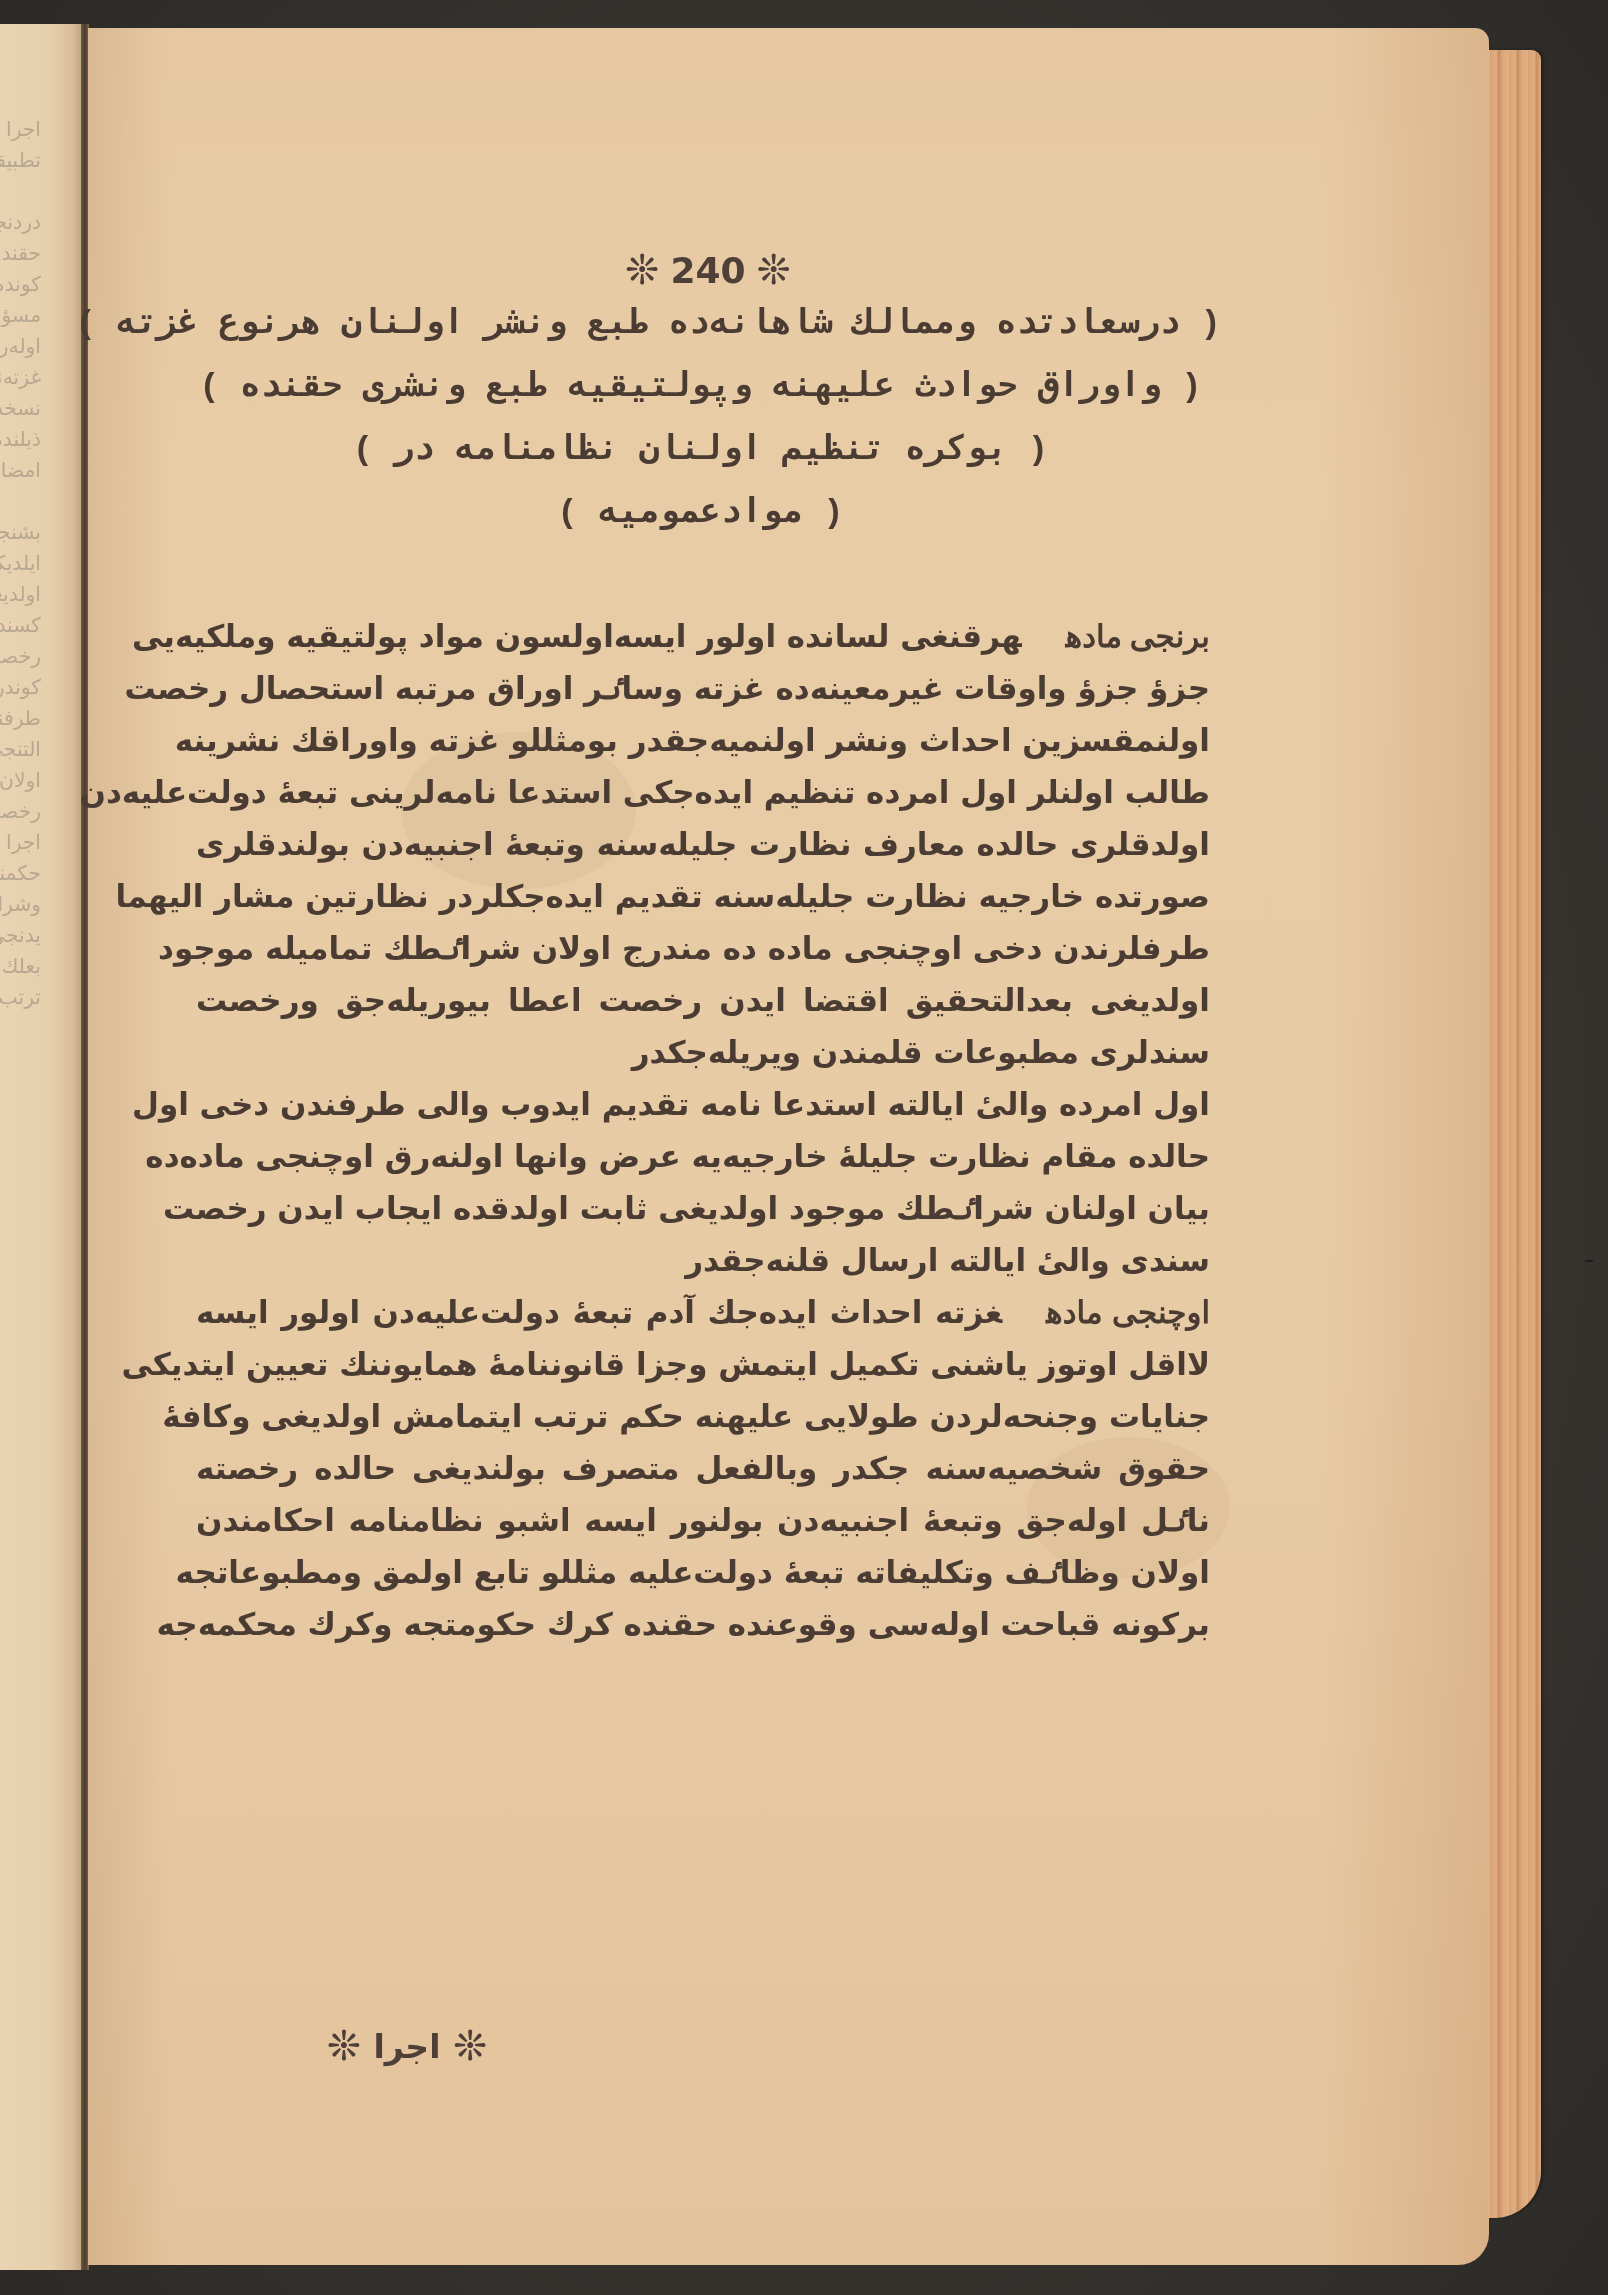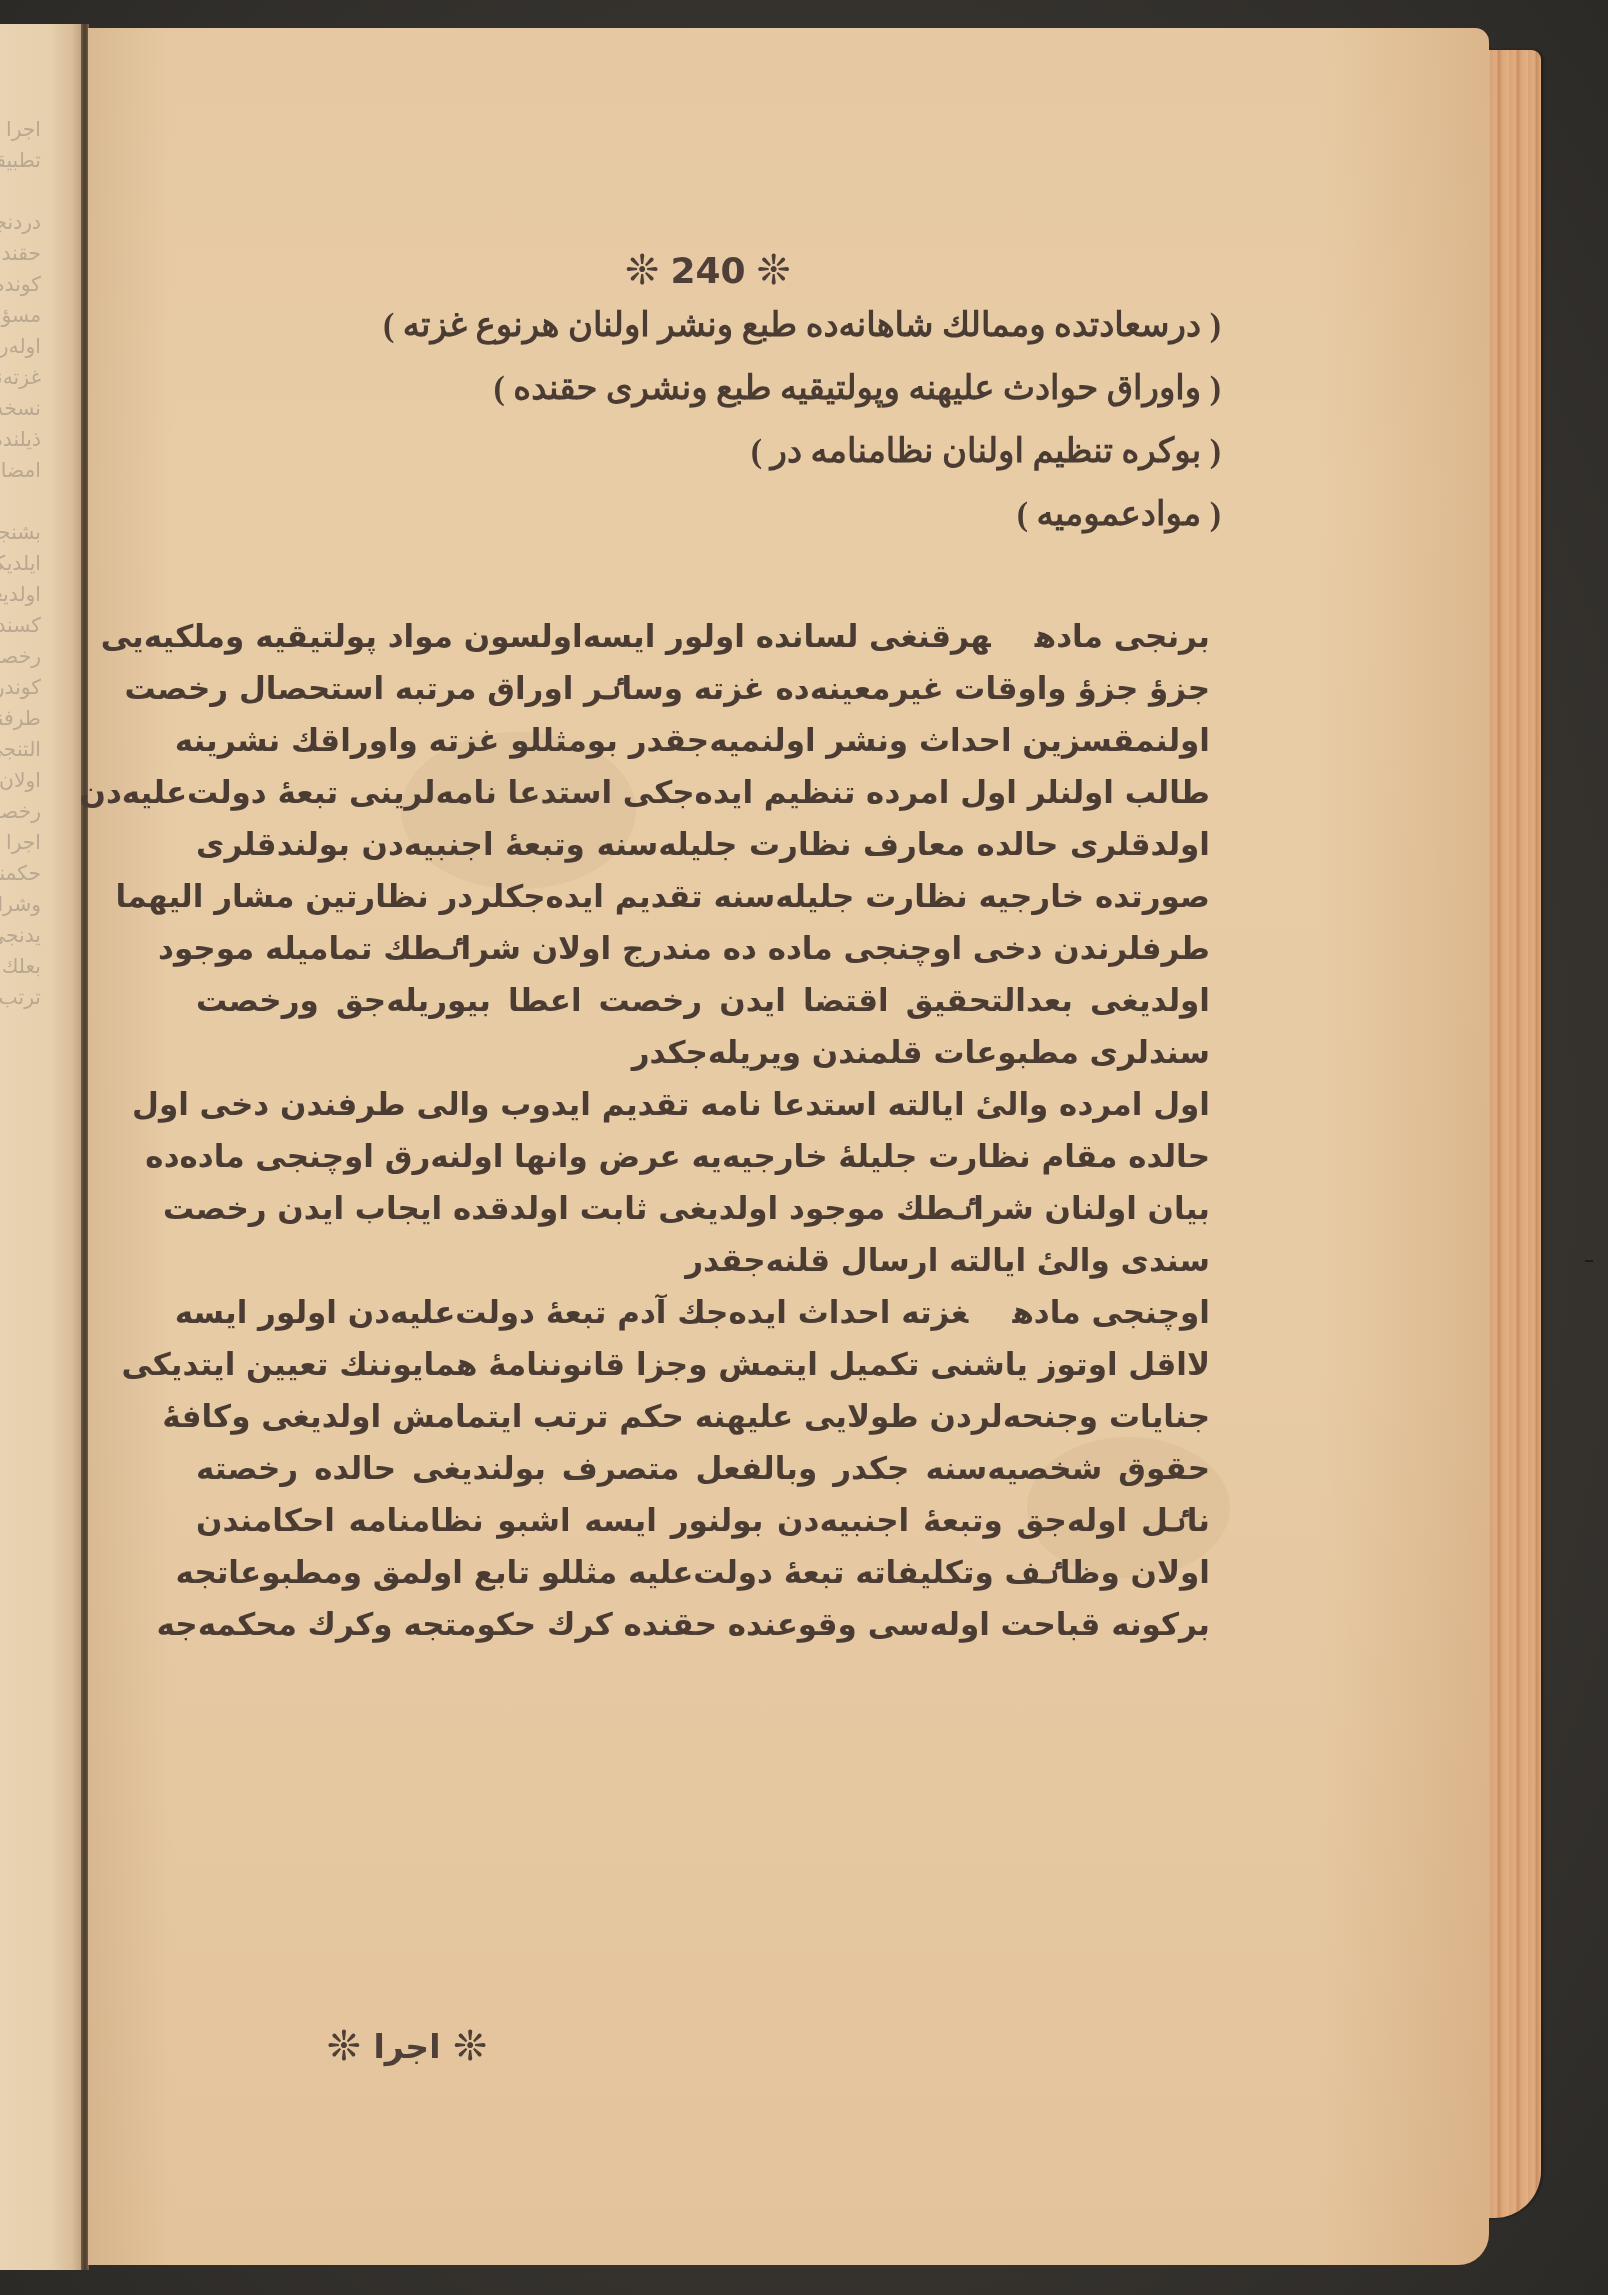--- a/index.html
+++ b/index.html
@@ -79,23 +79,24 @@
     }
     .ornament {
       font-size: 41px;
       line-height: 1;
       color: #4e3f38;
     }
     .title-block {
       position: absolute;
       left: 180px; top: 293px;
       width: 1041px;
+      text-align: center;
       direction: rtl;
       color: #4a3b33;
-      font-family: Liberation Serif, serif;
+      font-family: Liberation Mono, monospace;
       font-weight: bold;
     }
     .title-line {
       font-size: 34px;
       line-height: 63px;
       height: 63px;
       white-space: nowrap;
     }
     .body-text {
       position: absolute;
@@ -112,20 +113,21 @@
       line-height: 52px;
       white-space: nowrap;
       text-align: justify;
       text-align-last: justify;
     }
     .line.short {
       text-align-last: right;
     }
     .line .article-label {
       margin-left: 44px;
+      font-family: Liberation Serif, serif;
     }
     .footer-catchword {
       position: absolute;
       left: 309px; top: 2019px;
       width: 196px; height: 55px;
       display: flex; align-items: center; justify-content: center;
       gap: 12.5px;
       color: #4e3f38;
       font-size: 33px;
       font-weight: bold;

